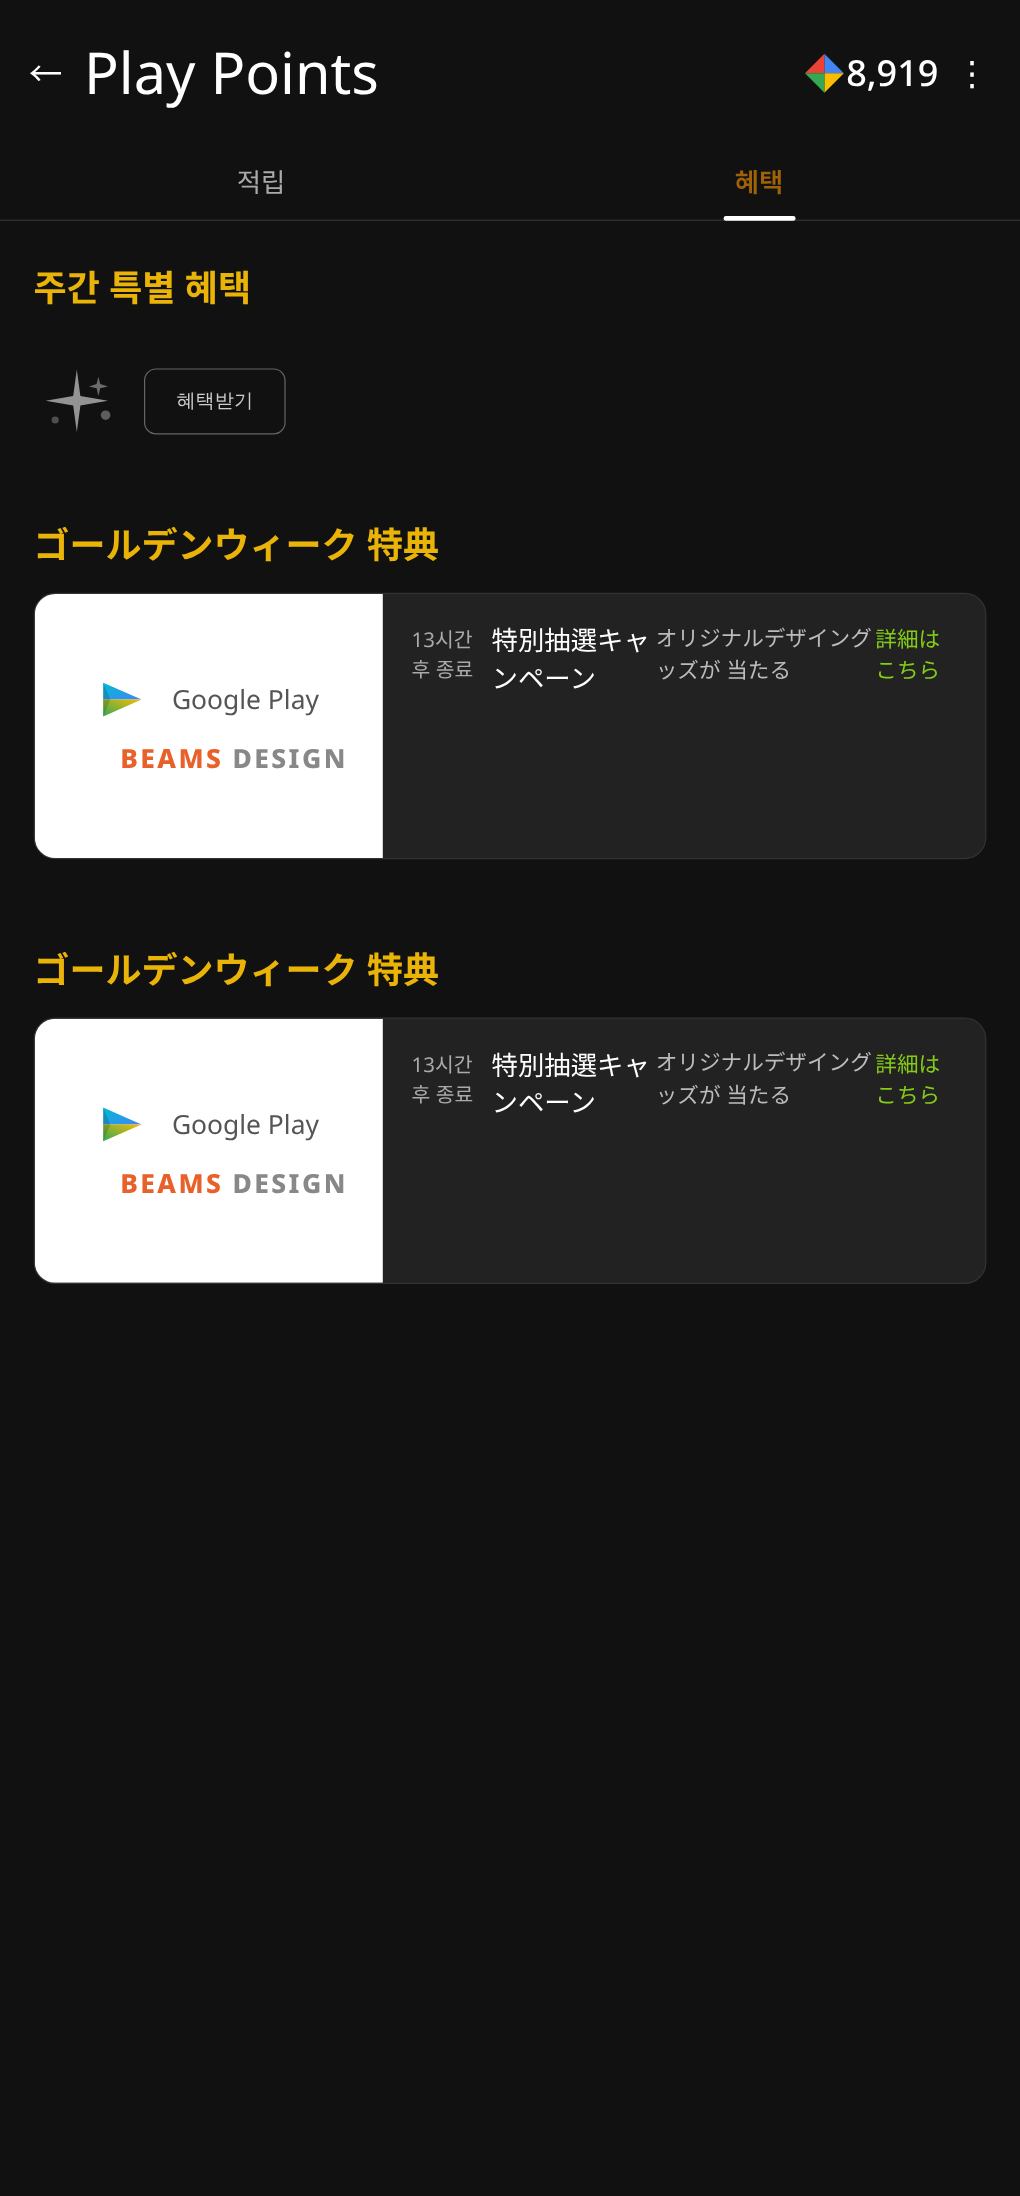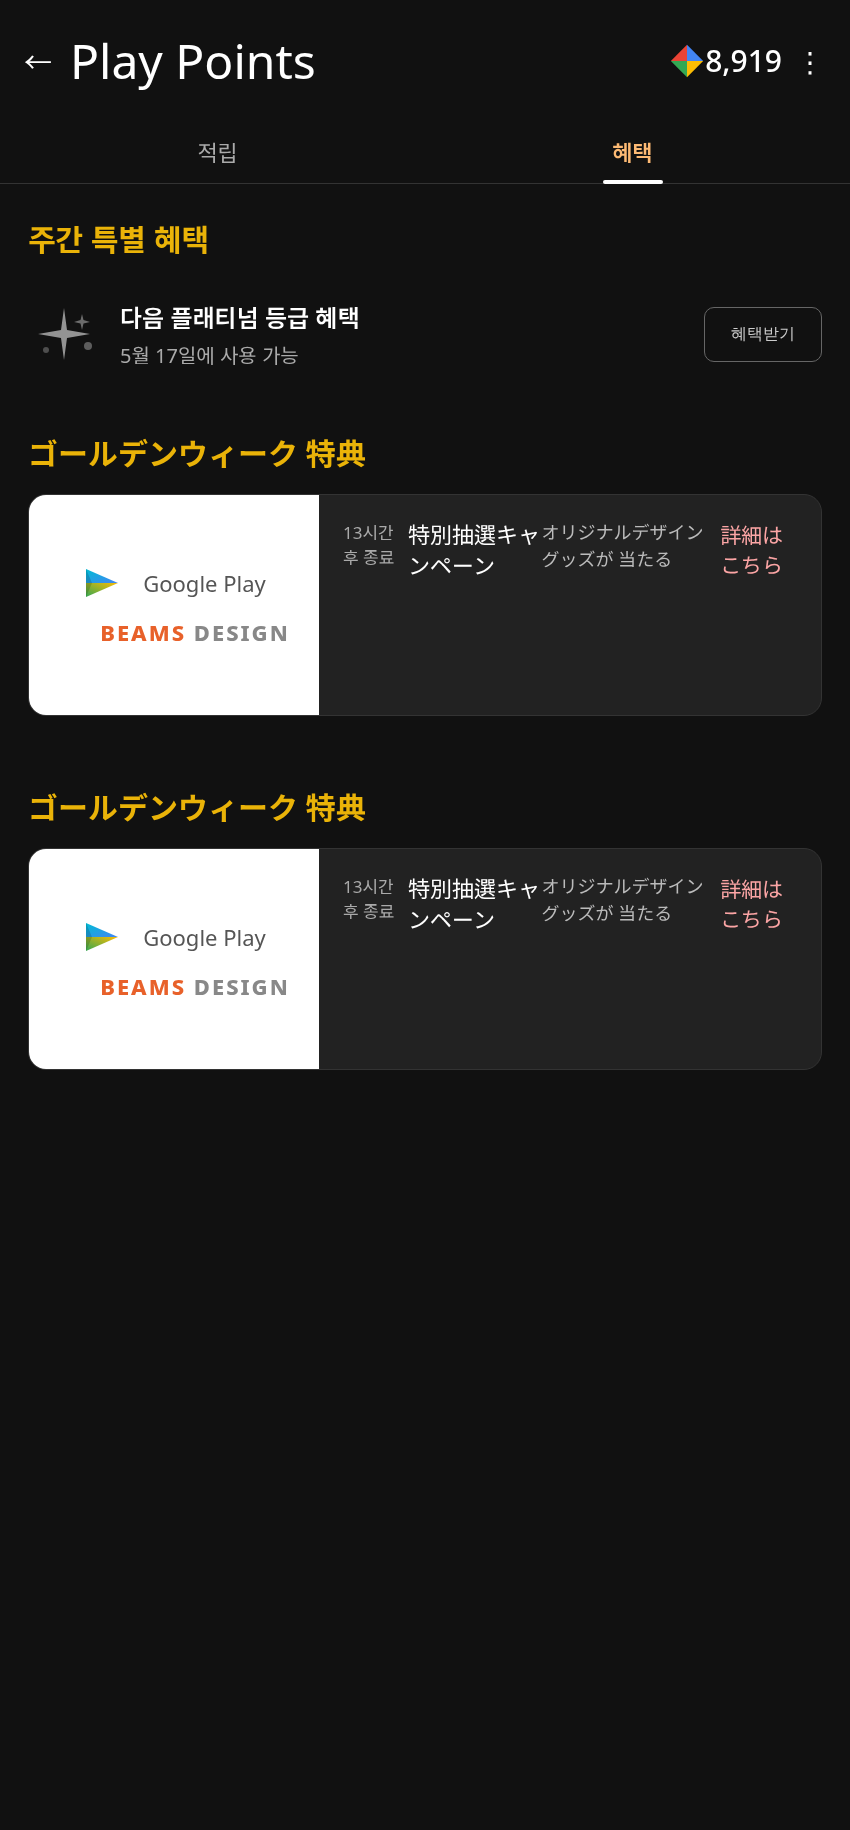--- a/index.html
+++ b/index.html
@@ -63,21 +63,21 @@
     .tab {
       flex: 1;
       text-align: center;
       padding: 22px 0 16px 0;
       font-size: 22px;
       color: #aaa;
       cursor: pointer;
       position: relative;
     }
     .tab.active {
-      color: #fdba74;
+      color: #a16207;
       font-weight: 600;
     }
     .tab.active::after {
       content: '';
       display: block;
       position: absolute;
       bottom: -1px;
       left: 50%;
       transform: translateX(-50%);
       width: 60px;
@@ -198,22 +198,22 @@
       margin-bottom: 10px;
       line-height: 1.4;
     }
     .card-sub {
       font-size: 18px;
       color: #bbb;
       margin-bottom: 18px;
       line-height: 1.5;
     }
     .card-link {
-      font-size: 21px;
-      color: #fca5a5;
+      font-size: 18px;
+      color: #84cc16;
       cursor: pointer;
     }
   </style>
 </head>
 <body>
 
 <div class="header">
   <span class="header-back">←</span>
   <span class="header-title">Play Points</span>
   <div class="header-points-area">
@@ -251,24 +251,20 @@
     <svg viewBox="0 0 72 72" width="72" height="72" xmlns="http://www.w3.org/2000/svg">
 
       <path d="M36 10 L39 32 L62 36 L39 40 L36 62 L33 40 L10 36 L33 32 Z" fill="#aaa" opacity="0.85"></path>
 
       <path d="M54 16 L55.5 22 L62 24 L55.5 25.5 L54 32 L52.5 25.5 L46 24 L52.5 22 Z" fill="#aaa" opacity="0.6"></path>
 
       <circle cx="60" cy="48" r="4" fill="#aaa" opacity="0.5"></circle>
 
       <circle cx="18" cy="52" r="3" fill="#aaa" opacity="0.4"></circle>
     </svg>
-  </div>
-  <div class="weekly-benefit-text">
-    <div class="weekly-benefit-title">다음 플래티넘 등급 혜택</div>
-    <div class="weekly-benefit-sub">5월 17일에 사용 가능</div>
   </div>
   <button class="claim-btn">혜택받기</button>
 </div>
 
 <div class="section-title">ゴールデンウィーク 特典</div>
 <div class="card-section">
   <div class="card">
     <div class="card-image">
       <div class="google-play-logo">
 

